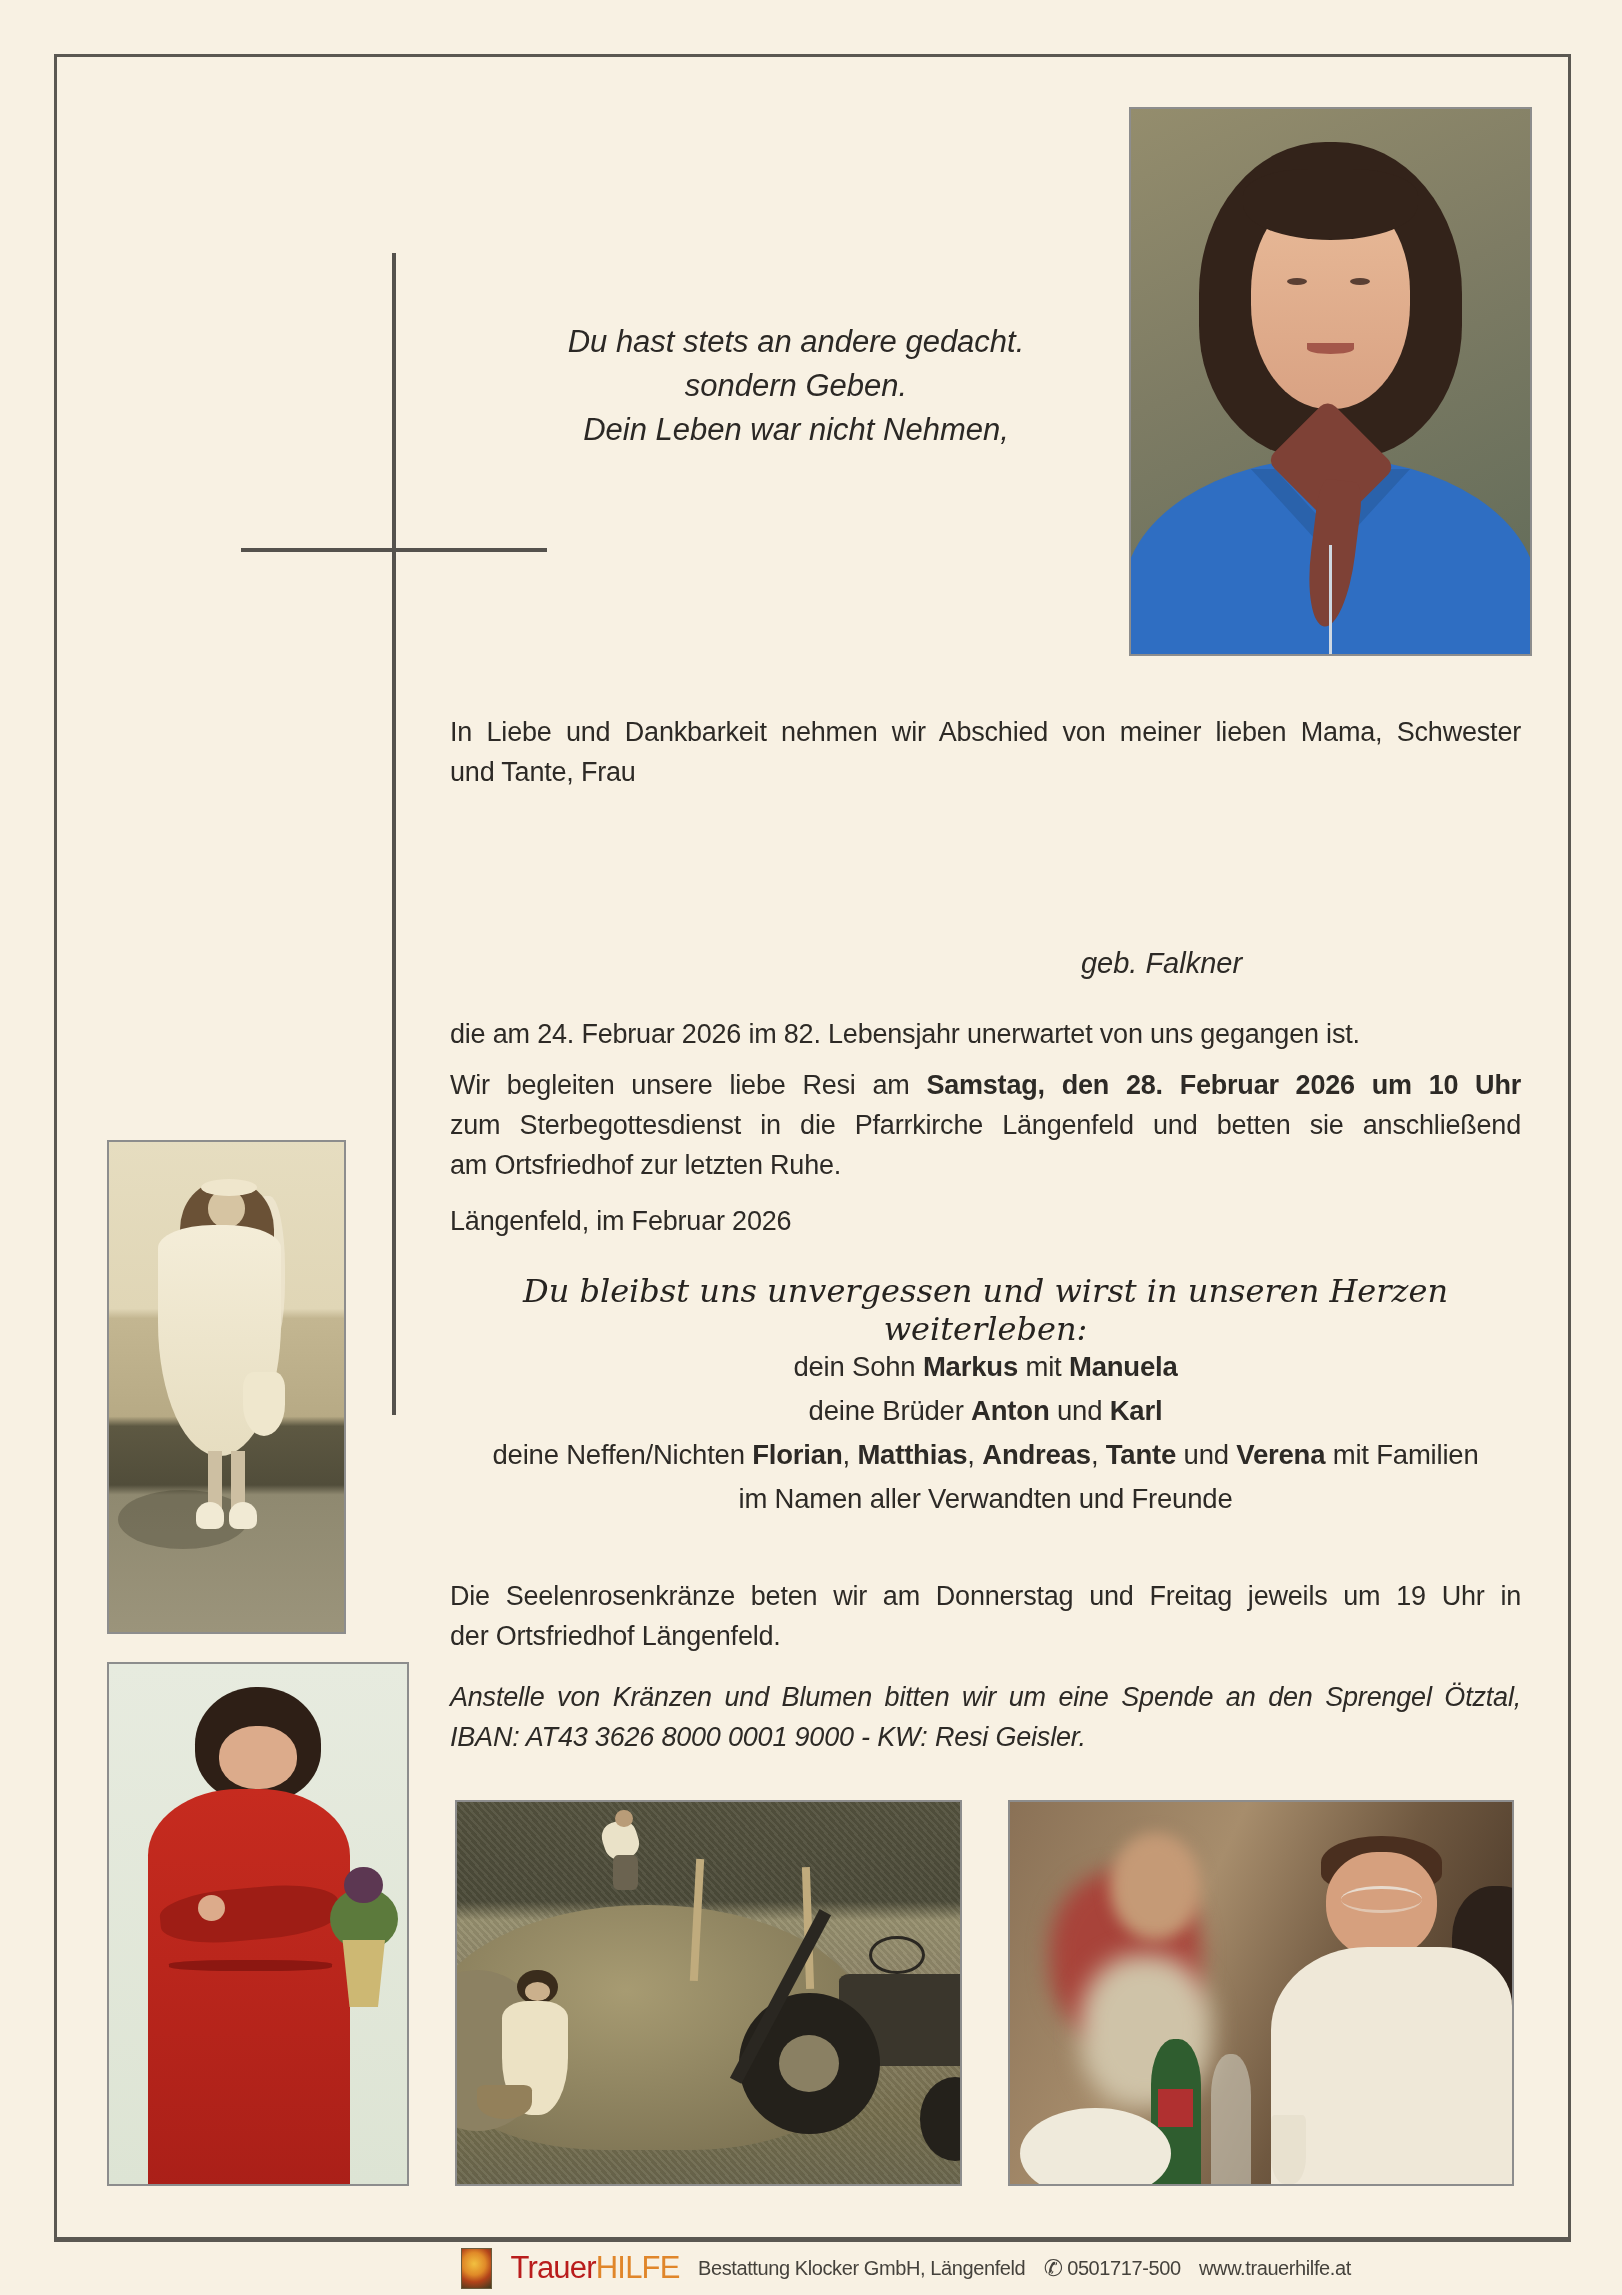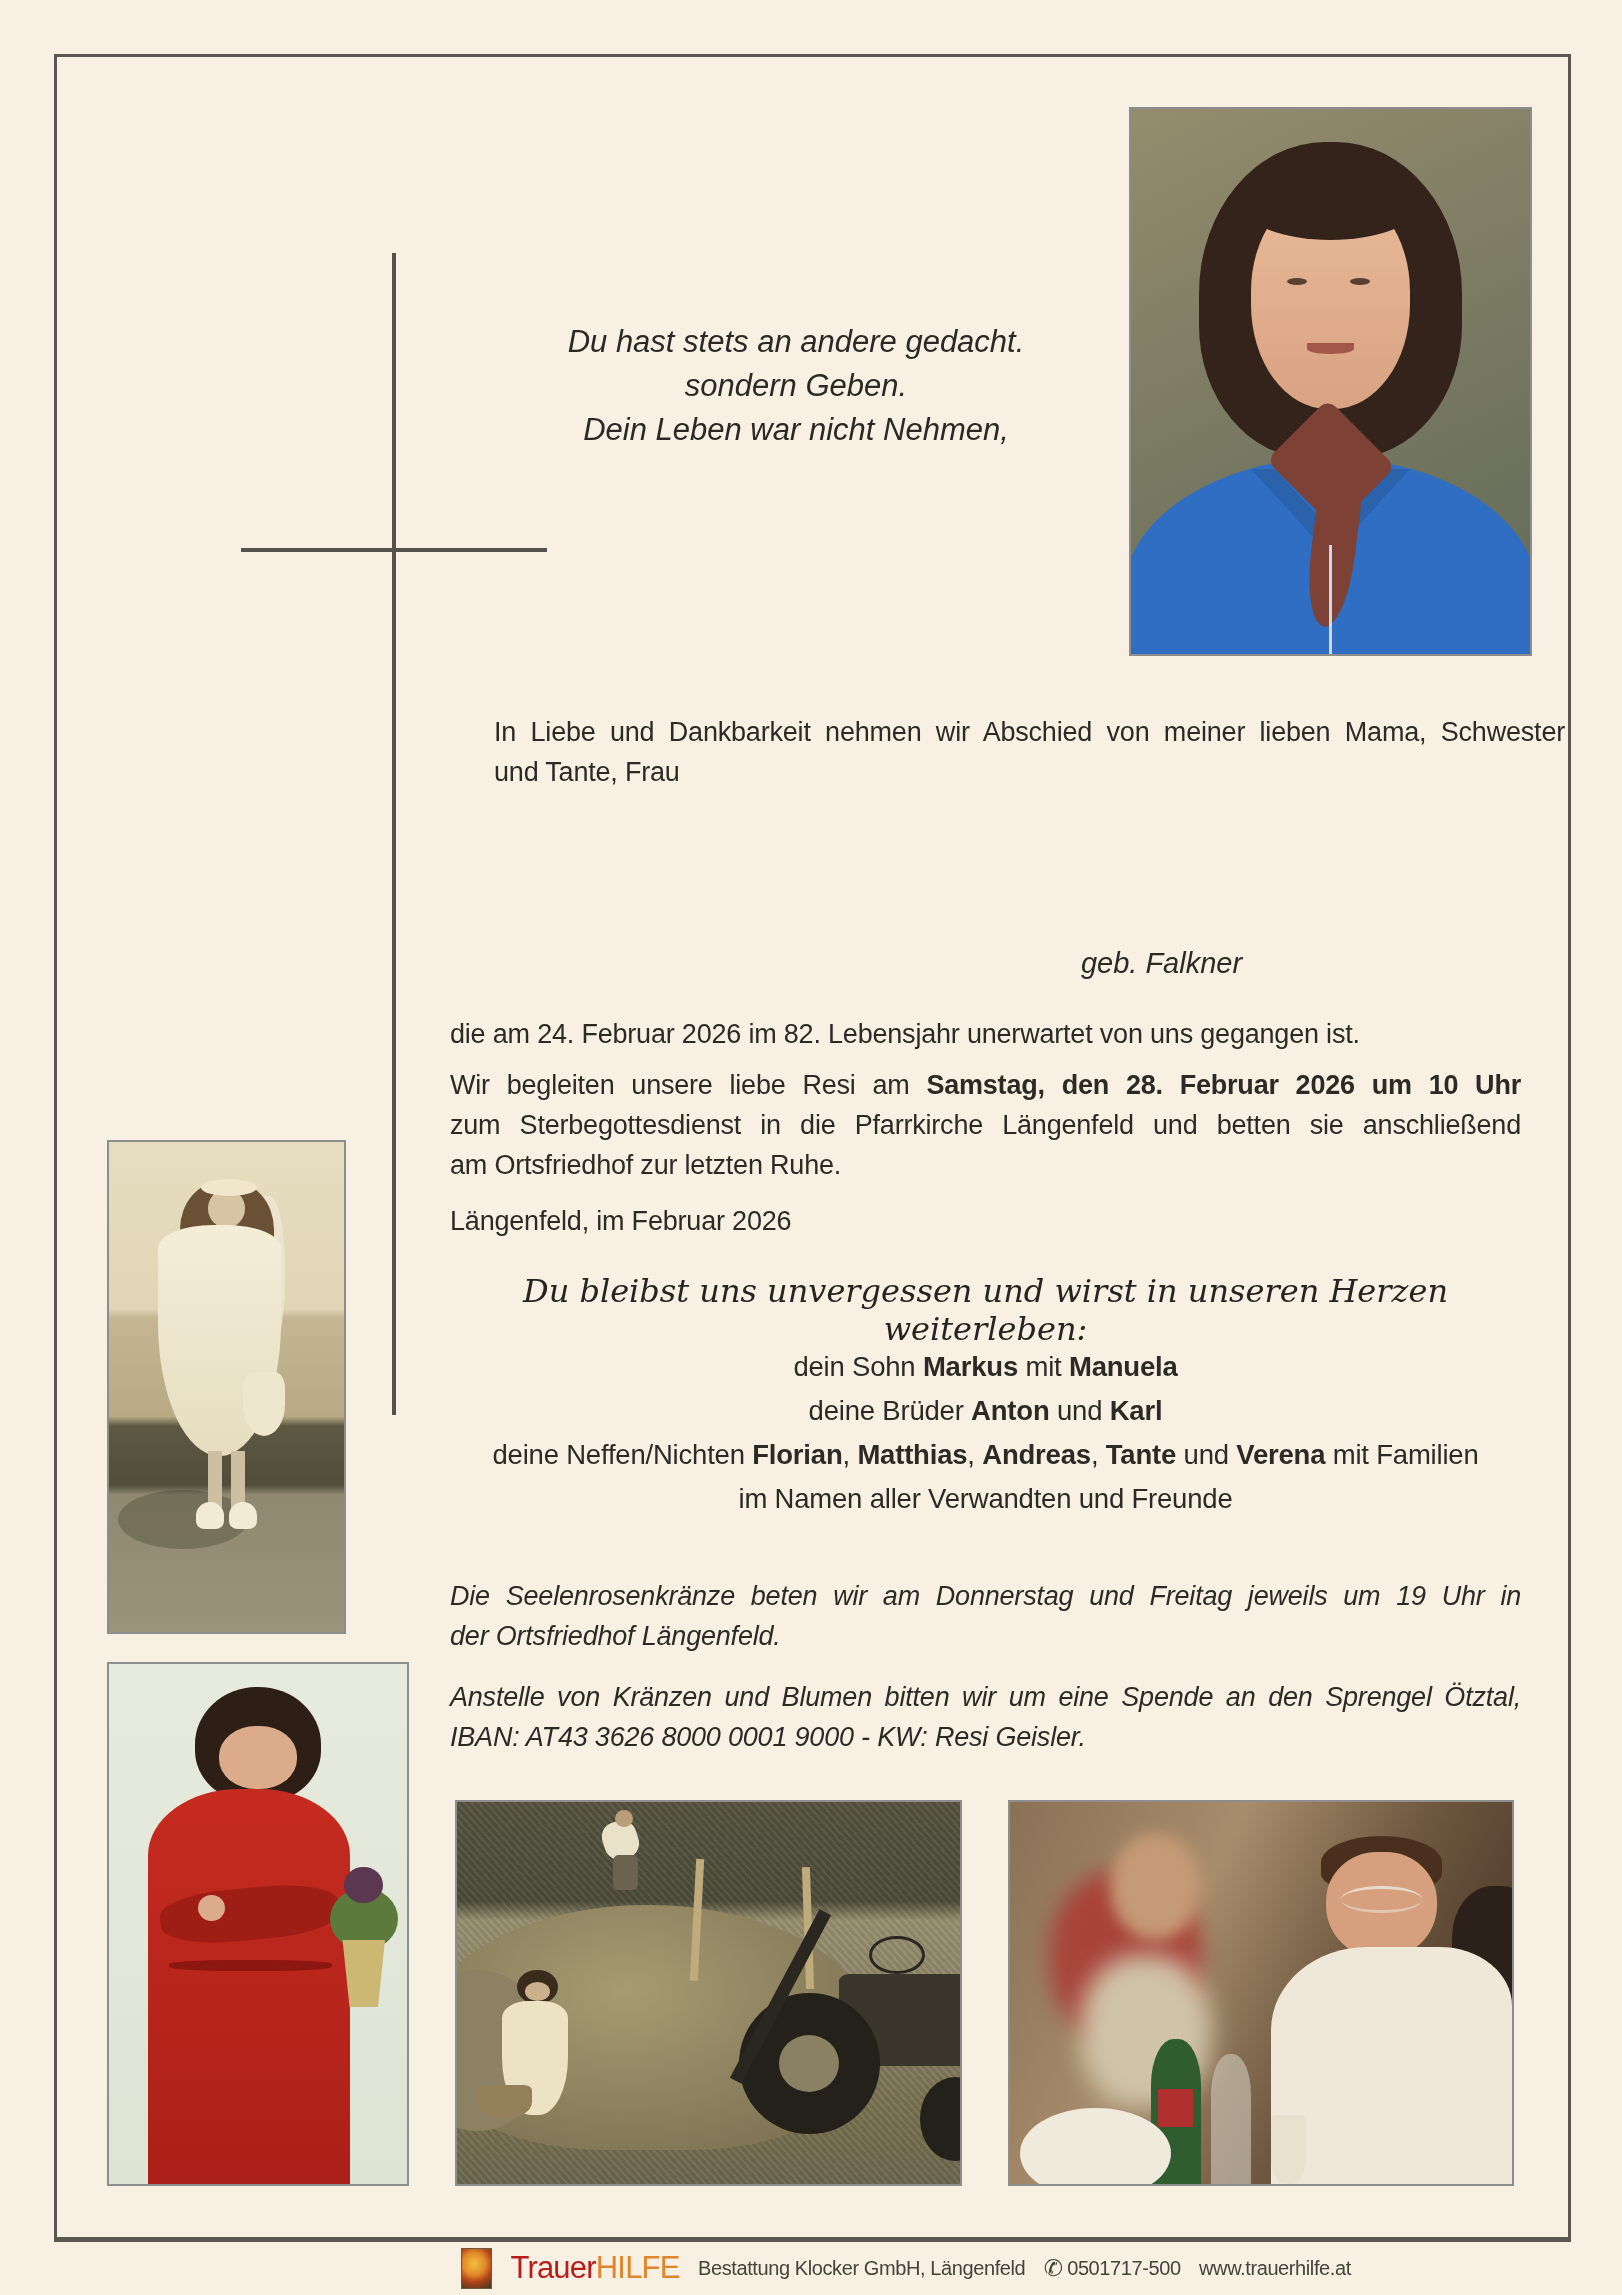--- a/index.html
+++ b/index.html
@@ -15,34 +15,34 @@
   .cross-h{position:absolute;left:241px;top:548px;width:306px;height:3.8px;background:#55524d;}
 
   
   .para{position:absolute;font-size:27px;line-height:40px;letter-spacing:-0.2px;}
   .para.col{left:450px;width:1071px;}
   .just > div:not(:last-child){text-align:justify;text-align-last:justify;}
   .b{font-weight:bold;}
 
   .quote{position:absolute;left:490px;top:320px;width:612px;text-align:center;
          font-style:italic;font-size:31px;line-height:44px;color:#2b2825;}
-  .intro{top:712px;margin-left:44px;}
+  .intro{top:712px;}
   .name{position:absolute;left:450px;top:811px;width:1071px;text-align:center;
         font-family:"DejaVu Serif","Liberation Serif",serif;font-style:italic;
         font-size:73px;line-height:107px;color:#262320;}
   .maiden{position:absolute;left:626px;top:947px;width:1071px;text-align:center;
           font-style:italic;font-size:29px;color:#2d2a26;}
   .passing{top:1014px;}
   .funeral{top:1065px;}
   .dateline{top:1201px;}
   .remembrance{position:absolute;left:450px;top:1272px;width:1071px;text-align:center;
                font-family:"DejaVu Serif","Liberation Serif",serif;font-style:italic;
                font-size:32px;color:#262320;}
   .family{top:1345px;text-align:center;line-height:44px;font-size:27.5px;}
-  .rosary{top:1576px;font-style:italic;}
+  .rosary{top:1576px;}
   .donation{top:1677px;font-style:italic;}
 
   
   .ph{position:absolute;box-sizing:border-box;border:2.3px solid #8d8d8d;overflow:hidden;}
   .ph > div{position:absolute;}
 
   .portrait{left:1129px;top:107px;width:403px;height:549px;
             background:linear-gradient(155deg,#948d6d 0%,#7e7c64 42%,#5f6a58 100%);}
   .p-hair{left:17%;top:6%;width:66%;height:58%;background:#33231a;border-radius:48% 48% 42% 42%;}
   .p-face{left:30%;top:15%;width:40%;height:40%;background:linear-gradient(#e8ba98,#d9a283);

